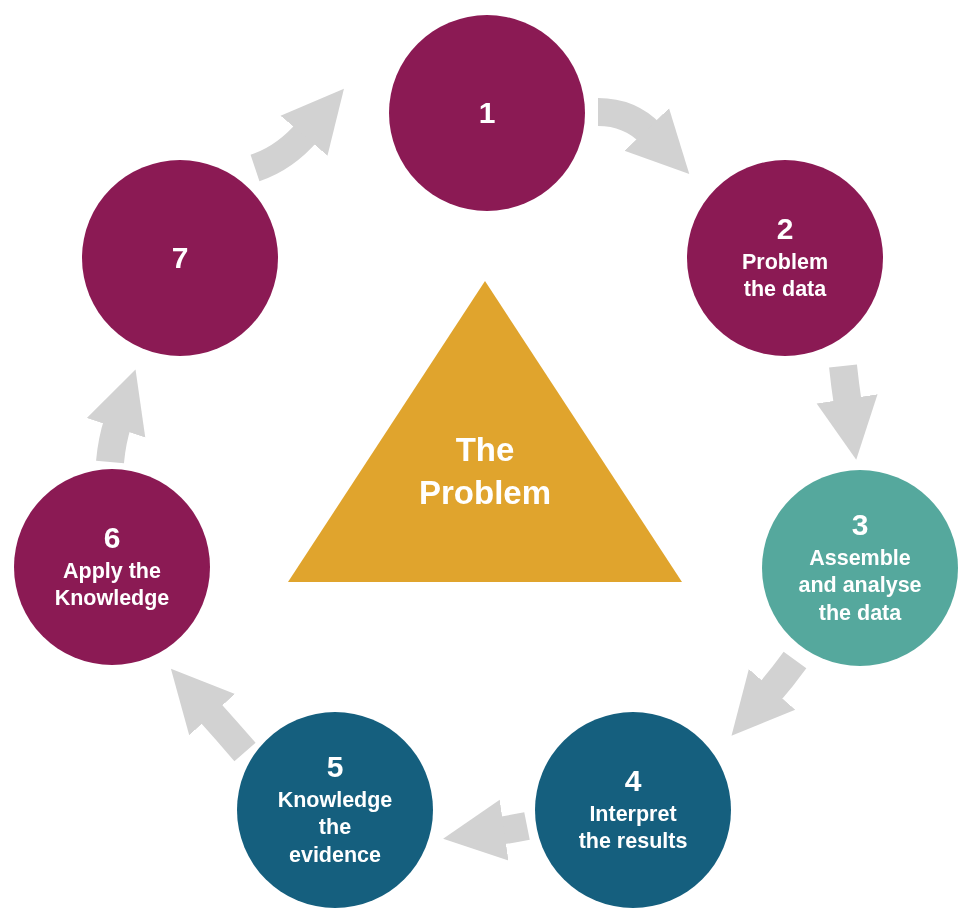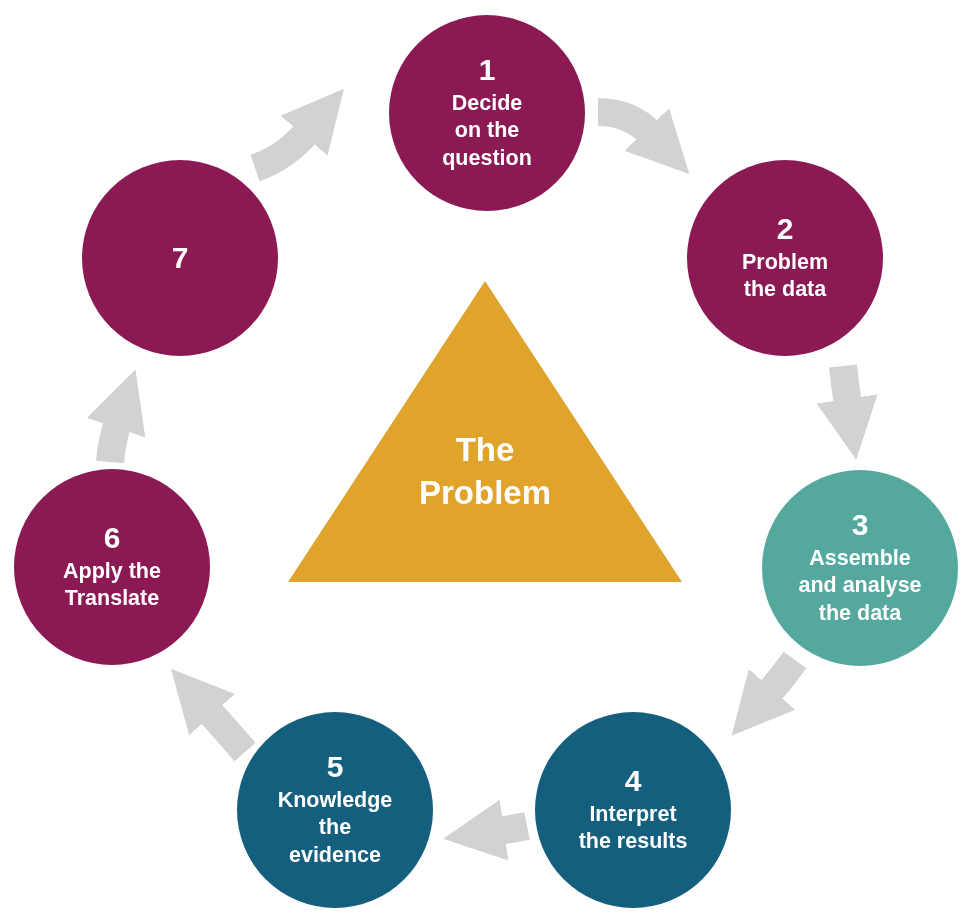--- a/index.html
+++ b/index.html
@@ -59,23 +59,20 @@
     <path class="arrow-path" marker-end="url(#ah)" d="M 110 462 Q 112 440 118 422" style="stroke: rgb(210, 210, 210);"></path>
   </svg>
 
   <div class="triangle" style="background: rgb(224, 164, 45);">
     <div class="triangle-label">The
 Problem</div>
   </div>
 
   <div class="step s1" style="background: rgb(139, 26, 84);">
     <div class="step-number">1</div>
-    <div class="step-label">Decide
-on the
-question</div>
   </div>
 
   <div class="step s2" style="background: rgb(139, 26, 84);">
     <div class="step-number">2</div>
     <div class="step-label">Problem
 the data</div>
   </div>
 
   <div class="step s3" style="background: rgb(85, 168, 157);">
     <div class="step-number">3</div>
@@ -93,20 +90,20 @@
   <div class="step s5" style="background: rgb(21, 95, 126);">
     <div class="step-number">5</div>
     <div class="step-label">Knowledge
 the
 evidence</div>
   </div>
 
   <div class="step s6" style="background: rgb(139, 26, 84);">
     <div class="step-number">6</div>
     <div class="step-label">Apply the
-Translate</div>
+Knowledge</div>
   </div>
 
   <div class="step s7" style="background: rgb(139, 26, 84);">
     <div class="step-number">7</div>
   </div>
 
 </div>
 
 </body></html>

